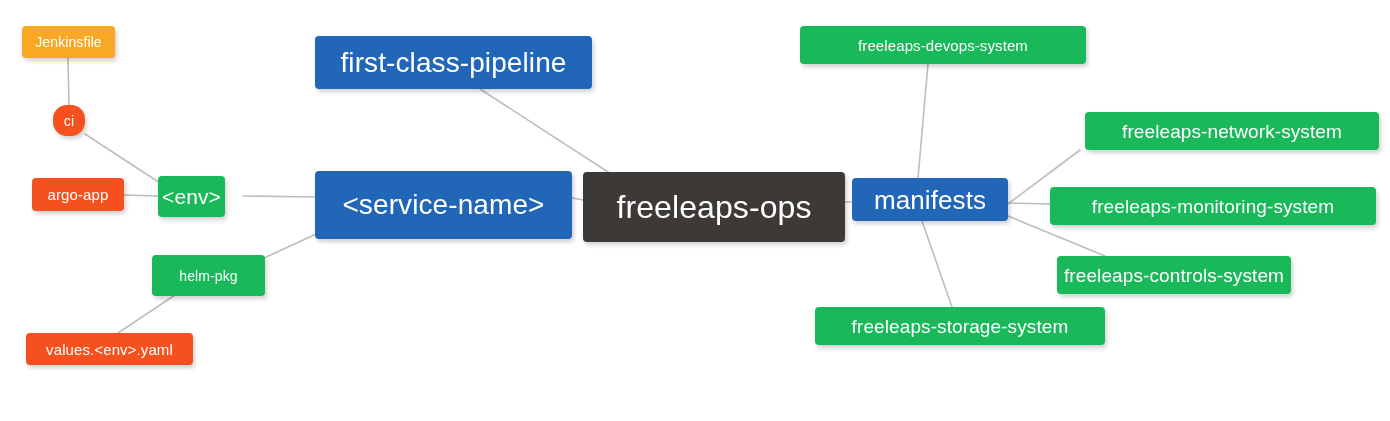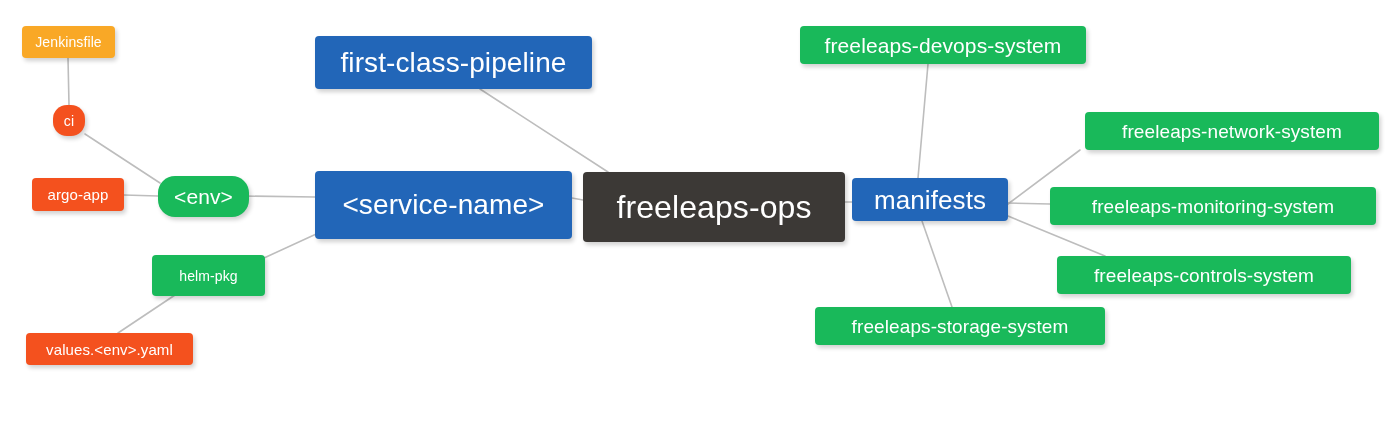--- a/index.html
+++ b/index.html
@@ -68,50 +68,50 @@
   <div id="node-layer">
       <div class="node" style="left: 22px; top: 26px; width: 93px; height: 32px; background: rgb(249, 168, 38); font-size: 14px;">
         <span class="node-label">Jenkinsfile</span>
       </div>
       <div class="node" style="left: 53px; top: 105px; width: 32px; height: 31px; background: rgb(244, 81, 30); font-size: 14px; border-radius: 14px;">
         <span class="node-label">ci</span>
       </div>
       <div class="node" style="left: 32px; top: 178px; width: 92px; height: 33px; background: rgb(244, 81, 30); font-size: 15px;">
         <span class="node-label">argo-app</span>
       </div>
-      <div class="node" style="left: 158px; top: 176px; width: 91px; height: 41px; background: rgb(25, 185, 90); font-size: 21px; border-radius: 17px;">
+      <div class="node" style="left: 158px; top: 176px; width: 67px; height: 41px; background: rgb(25, 185, 90); font-size: 21px;">
         <span class="node-label">&lt;env&gt;</span>
       </div>
       <div class="node" style="left: 152px; top: 255px; width: 113px; height: 41px; background: rgb(25, 185, 90); font-size: 14px;">
         <span class="node-label">helm-pkg</span>
       </div>
       <div class="node" style="left: 10px; top: 333px; width: 167px; height: 32px; background: rgb(244, 81, 30); font-size: 15px; margin-left: 16px;">
         <span class="node-label">values.&lt;env&gt;.yaml</span>
       </div>
       <div class="node" style="left: 315px; top: 36px; width: 277px; height: 53px; background: rgb(34, 102, 184); font-size: 28px;">
         <span class="node-label">first-class-pipeline</span>
       </div>
       <div class="node" style="left: 315px; top: 171px; width: 257px; height: 68px; background: rgb(34, 102, 184); font-size: 28px;">
         <span class="node-label">&lt;service-name&gt;</span>
       </div>
       <div class="node" style="left: 583px; top: 172px; width: 262px; height: 70px; background: rgb(60, 57, 54); font-size: 32px;">
         <span class="node-label">freeleaps-ops</span>
       </div>
       <div class="node" style="left: 852px; top: 178px; width: 156px; height: 43px; background: rgb(34, 102, 184); font-size: 26px; justify-content: center;">
         <span class="node-label">manifests</span>
       </div>
-      <div class="node" style="left: 800px; top: 26px; width: 286px; height: 38px; background: rgb(25, 185, 90); font-size: 21px; text-align: center;">
+      <div class="node" style="left: 800px; top: 26px; width: 286px; height: 38px; background: rgb(25, 185, 90); font-size: 15px; text-align: center;">
         <span class="node-label">freeleaps-devops-system</span>
       </div>
       <div class="node" style="left: 1056px; top: 112px; width: 294px; height: 38px; background: rgb(25, 185, 90); font-size: 19px; margin-left: 29px;">
         <span class="node-label">freeleaps-network-system</span>
       </div>
       <div class="node" style="left: 1050px; top: 187px; width: 326px; height: 38px; background: rgb(25, 185, 90); font-size: 19px;">
         <span class="node-label">freeleaps-monitoring-system</span>
       </div>
-      <div class="node" style="left: 1057px; top: 256px; width: 294px; height: 38px; background: rgb(25, 185, 90); font-size: 19px;">
+      <div class="node" style="left: 1057px; top: 256px; width: 234px; height: 38px; background: rgb(25, 185, 90); font-size: 19px;">
         <span class="node-label">freeleaps-controls-system</span>
       </div>
       <div class="node" style="left: 815px; top: 307px; width: 290px; height: 38px; background: rgb(25, 185, 90); font-size: 19px;">
         <span class="node-label">freeleaps-storage-system</span>
       </div>
     </div>
 </div>
 
 </body></html>

